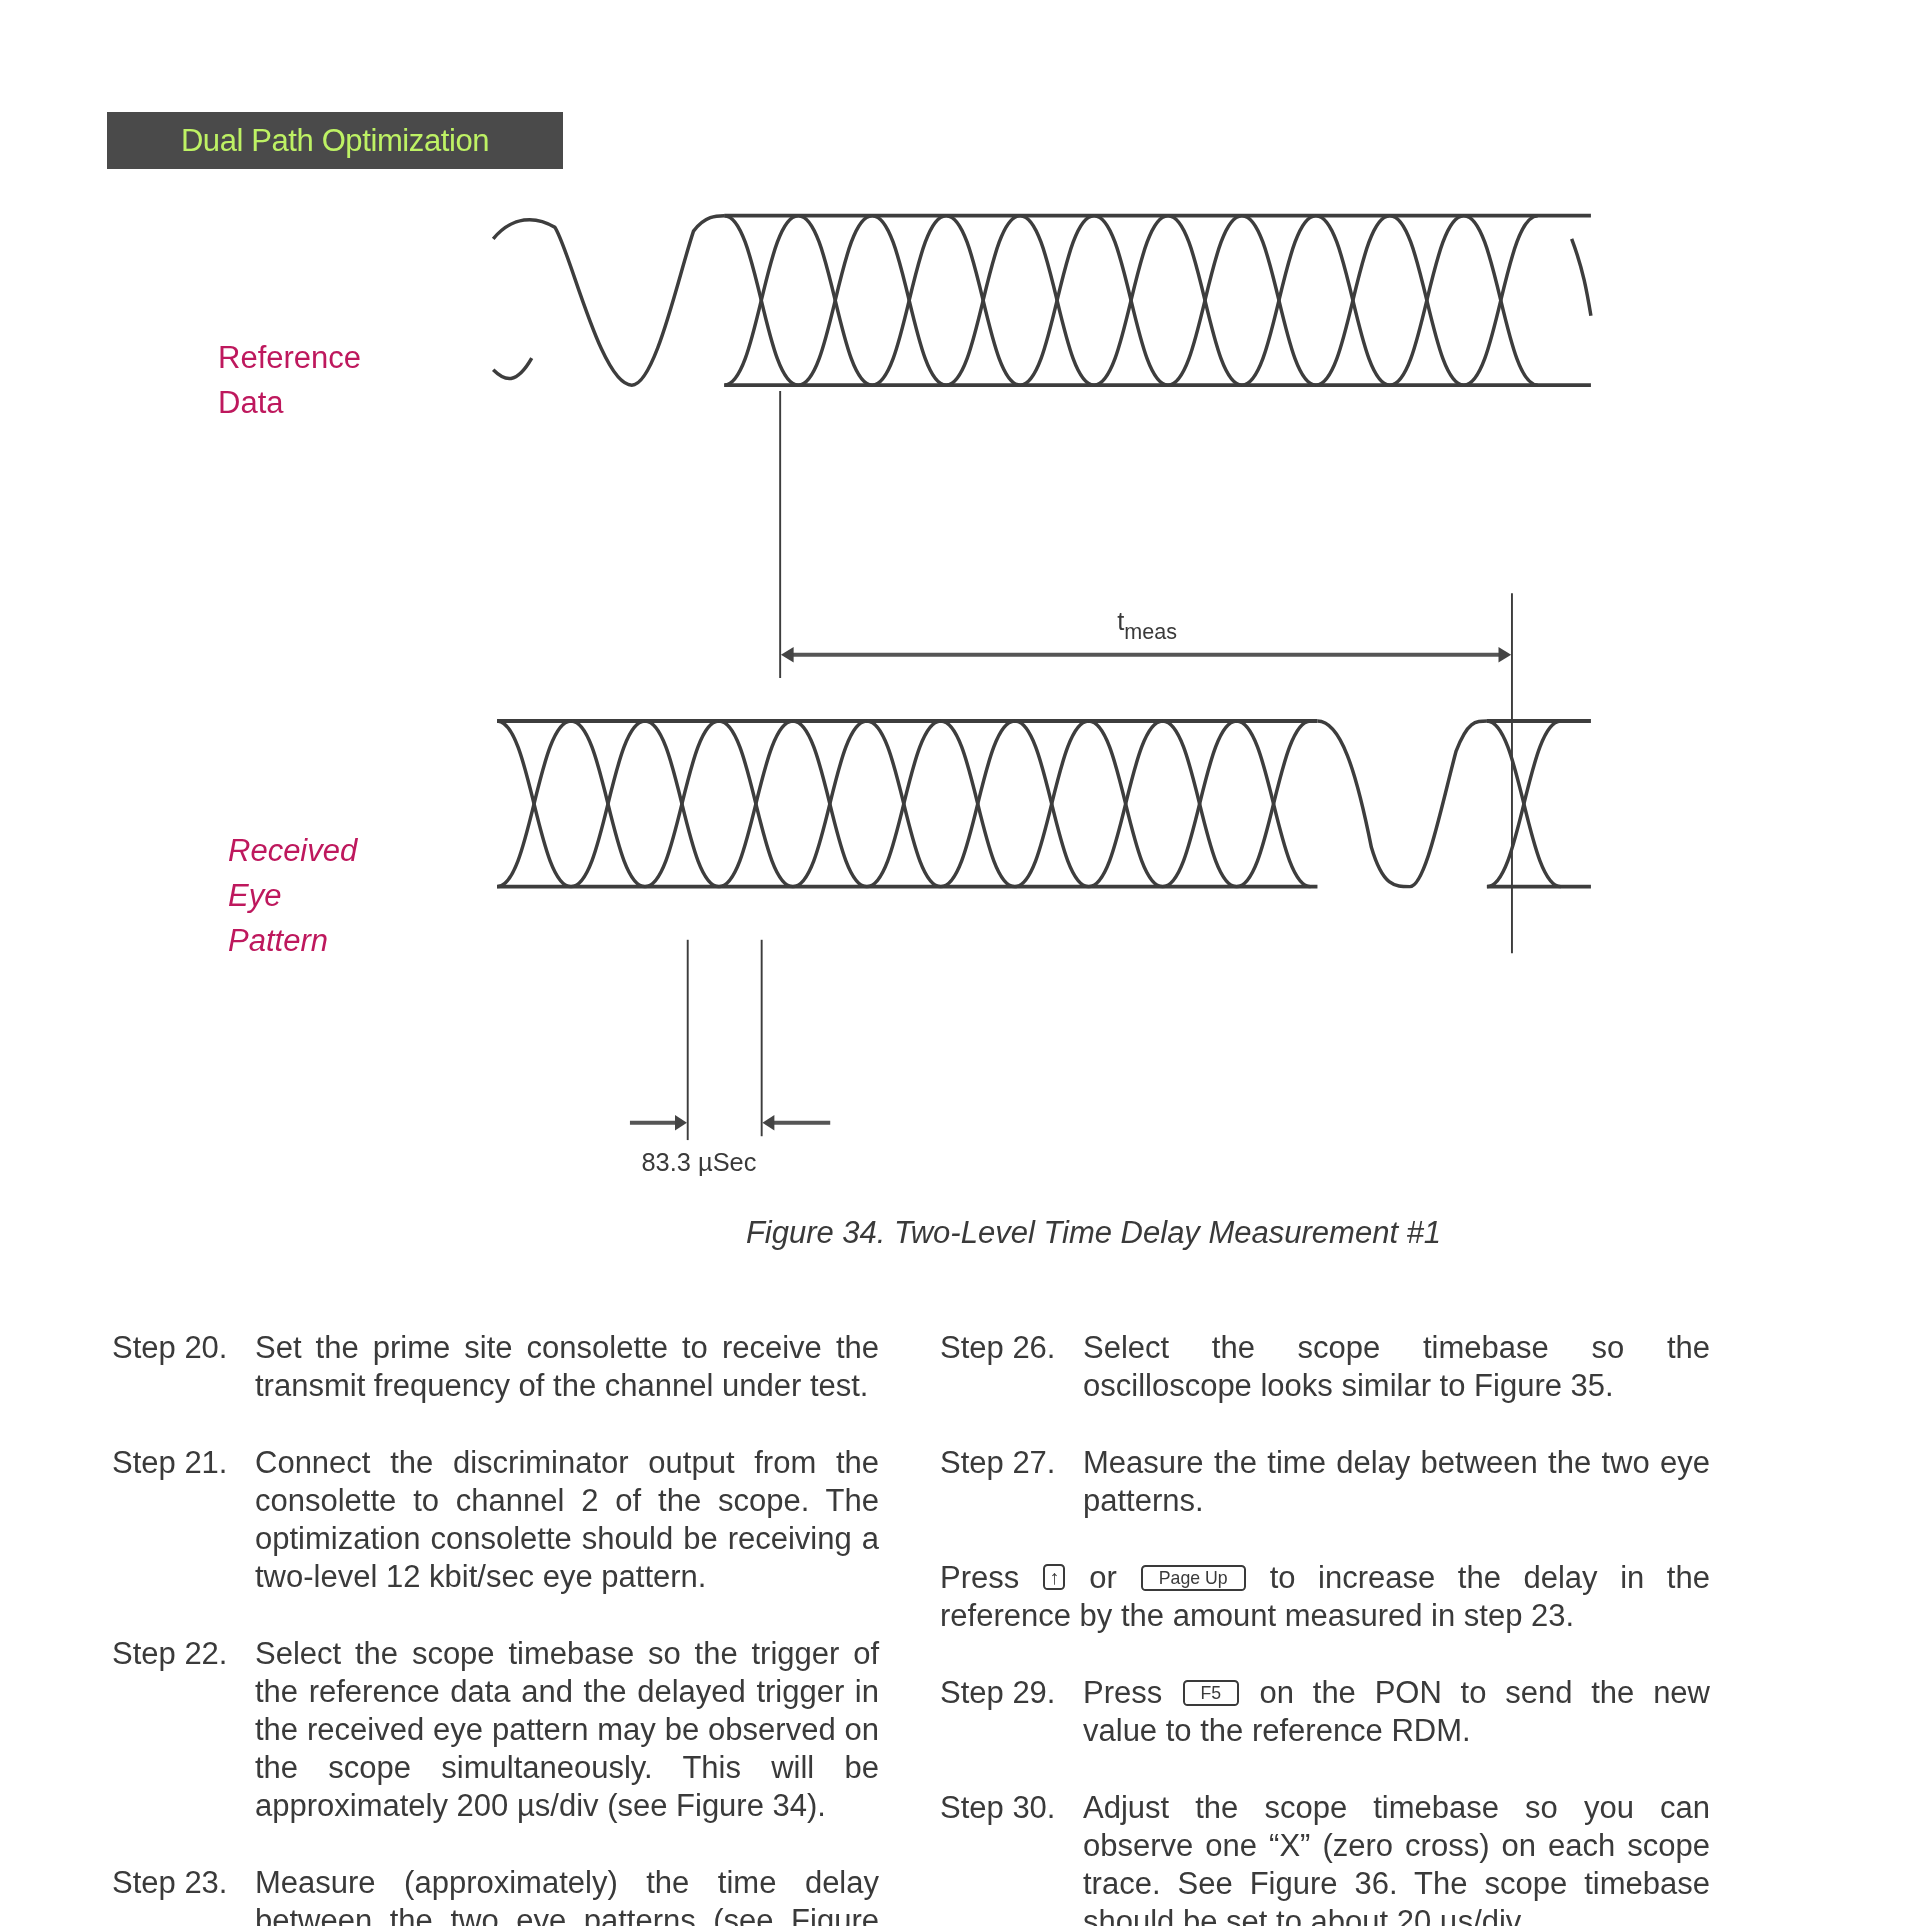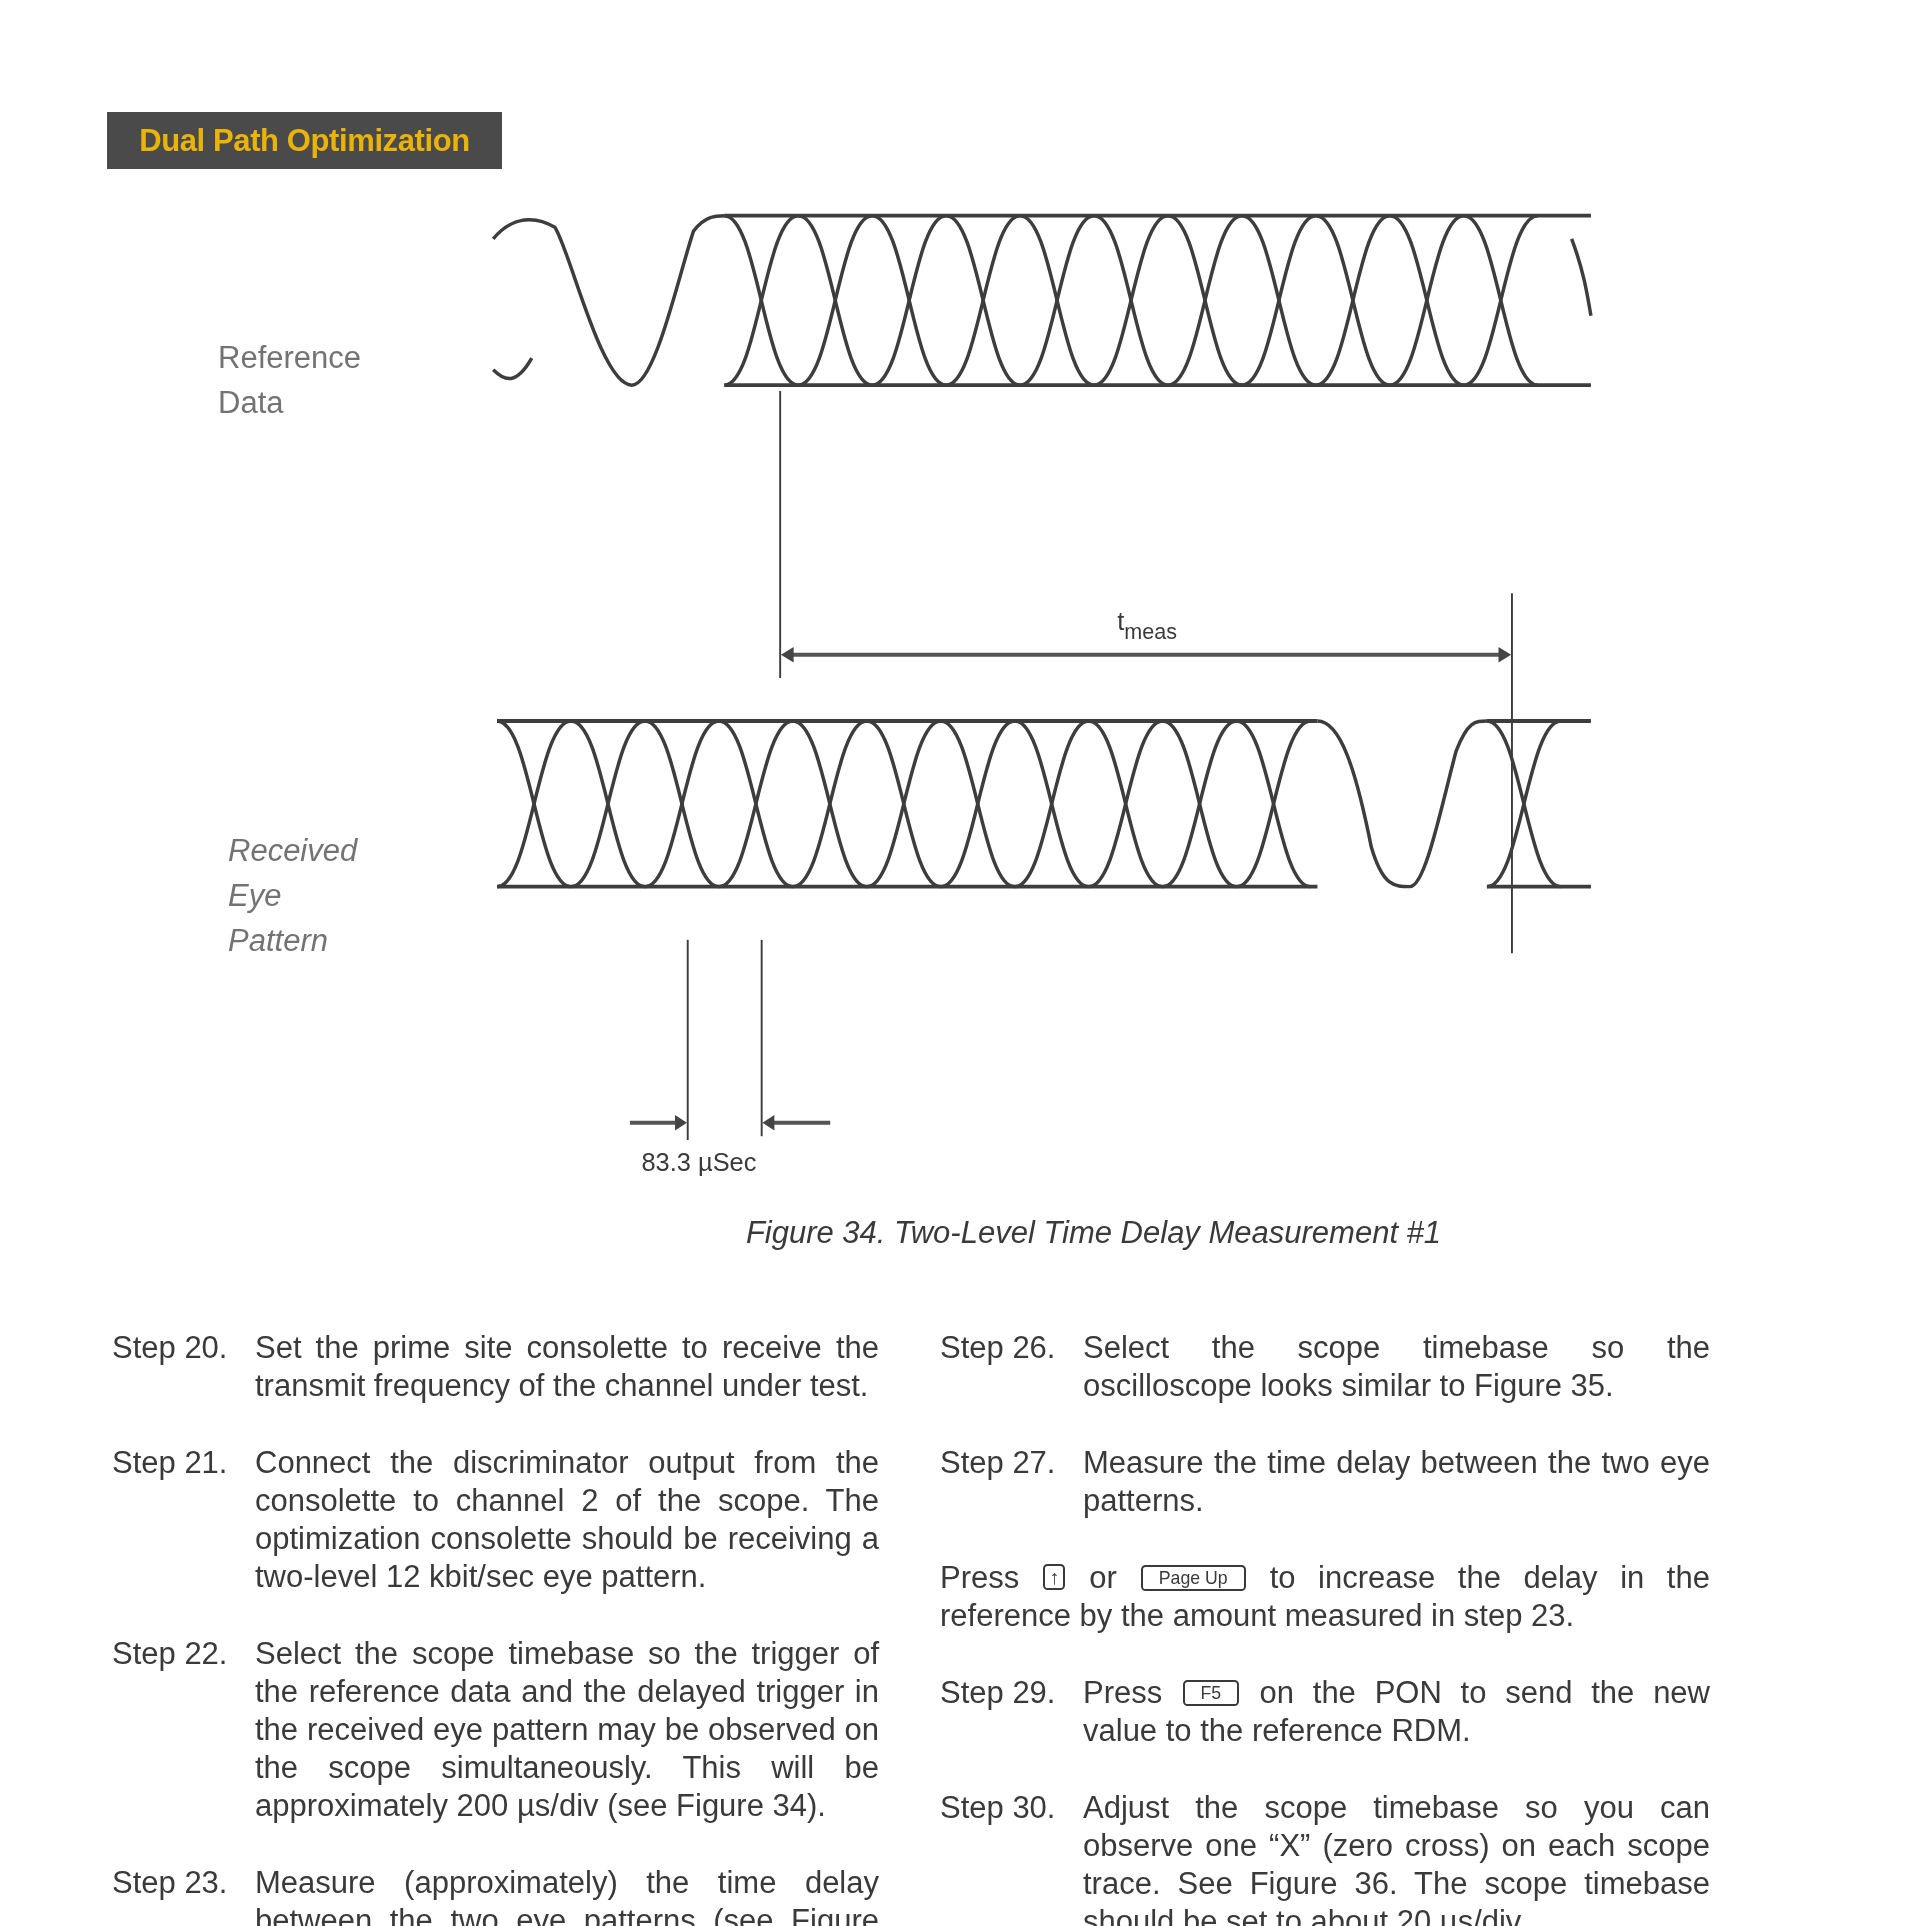--- a/index.html
+++ b/index.html
@@ -1,25 +1,25 @@
 <!DOCTYPE html>
 <html style="font-size:6.2px"><head>
 <meta charset="utf-8">
 <style>
   html, body { margin: 0; padding: 0; background: #ffffff; }
   body {
     width: 1937px; height: 2555px; position: relative; overflow: hidden;
     font-family: "Liberation Sans", sans-serif; color: #3a3a3a;
   }
   .section-tab {
-    position: absolute; left: 107px; top: 112px; width: 395px; height: 57px;
-    background: #4a4a4a; color: #eab308; font-weight: bold; font-size: 31px;
+    position: absolute; left: 107px; top: 112px; width: 456px; height: 57px;
+    background: #4a4a4a; color: #bef264; font-weight: normal; font-size: 31px;
     display: flex; align-items: center; justify-content: center; letter-spacing: -0.4px;
   }
-  .fig-label { position: absolute; font-size: 31px; line-height: 45px; color: #737373; }
+  .fig-label { position: absolute; font-size: 31px; line-height: 45px; color: #be185d; }
   svg.figure { position: absolute; left: 0; top: 0; }
   .wave { fill: none; stroke: #3d3d3d; stroke-width: 9; stroke-linejoin: round; }
   .rail { stroke: #3d3d3d; stroke-width: 10; }
   .marker { stroke: #3d3d3d; stroke-width: 5; }
   .dim { stroke: #555; stroke-width: 10; }
   .arrowhead { fill: #444; }
   .dim-text { font-family: "Liberation Sans", sans-serif; font-size: 66px; fill: #3a3a3a; }
   .caption {
     position: absolute; left: 0; width: 1937px; top: 1215px; text-align: center;
     font-style: italic; font-size: 31px; color: #3a3a3a;

